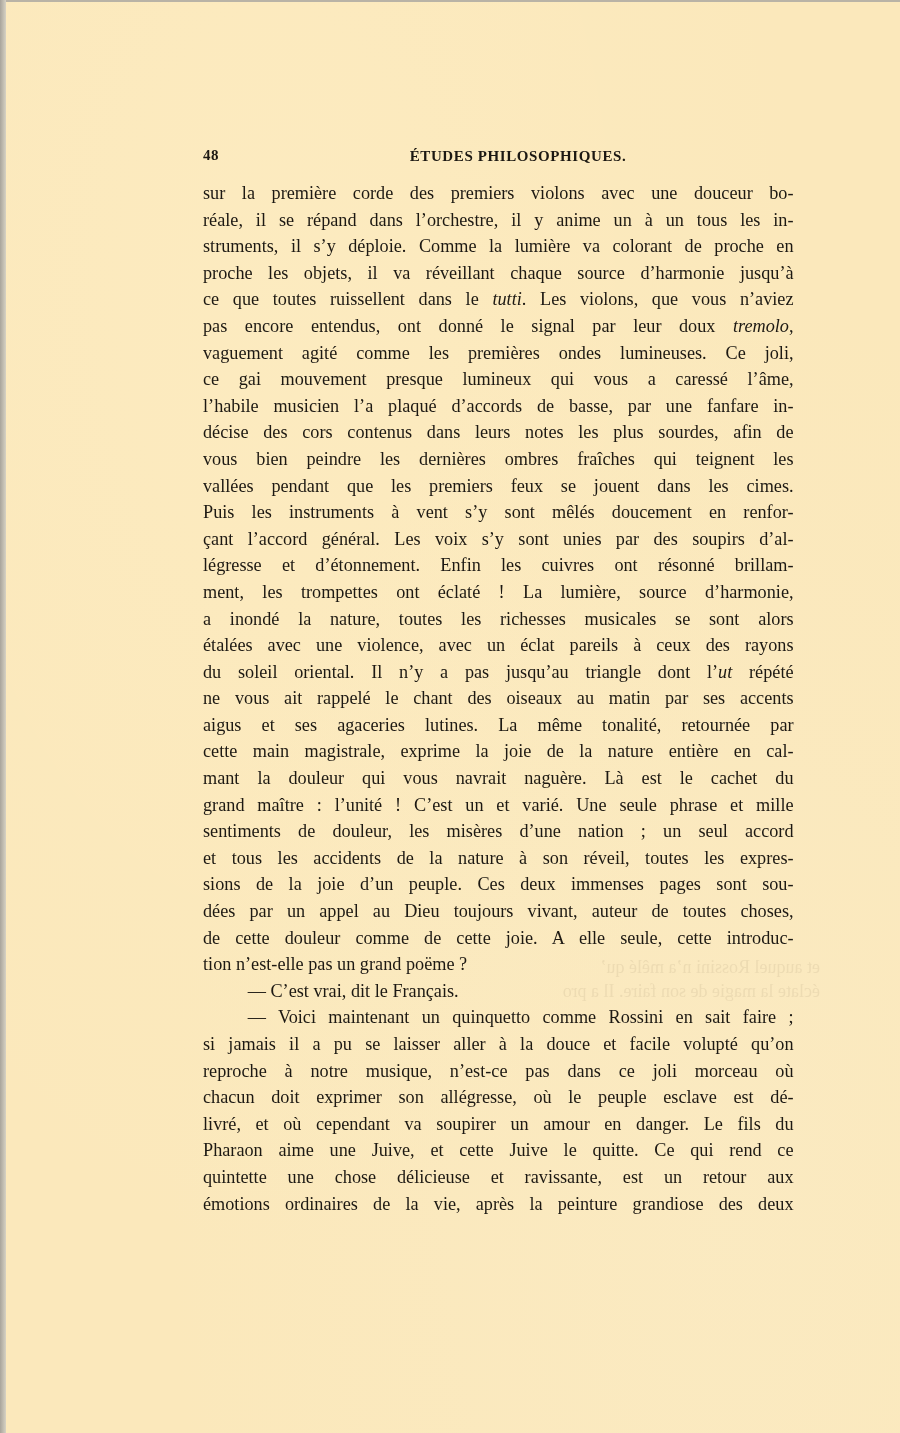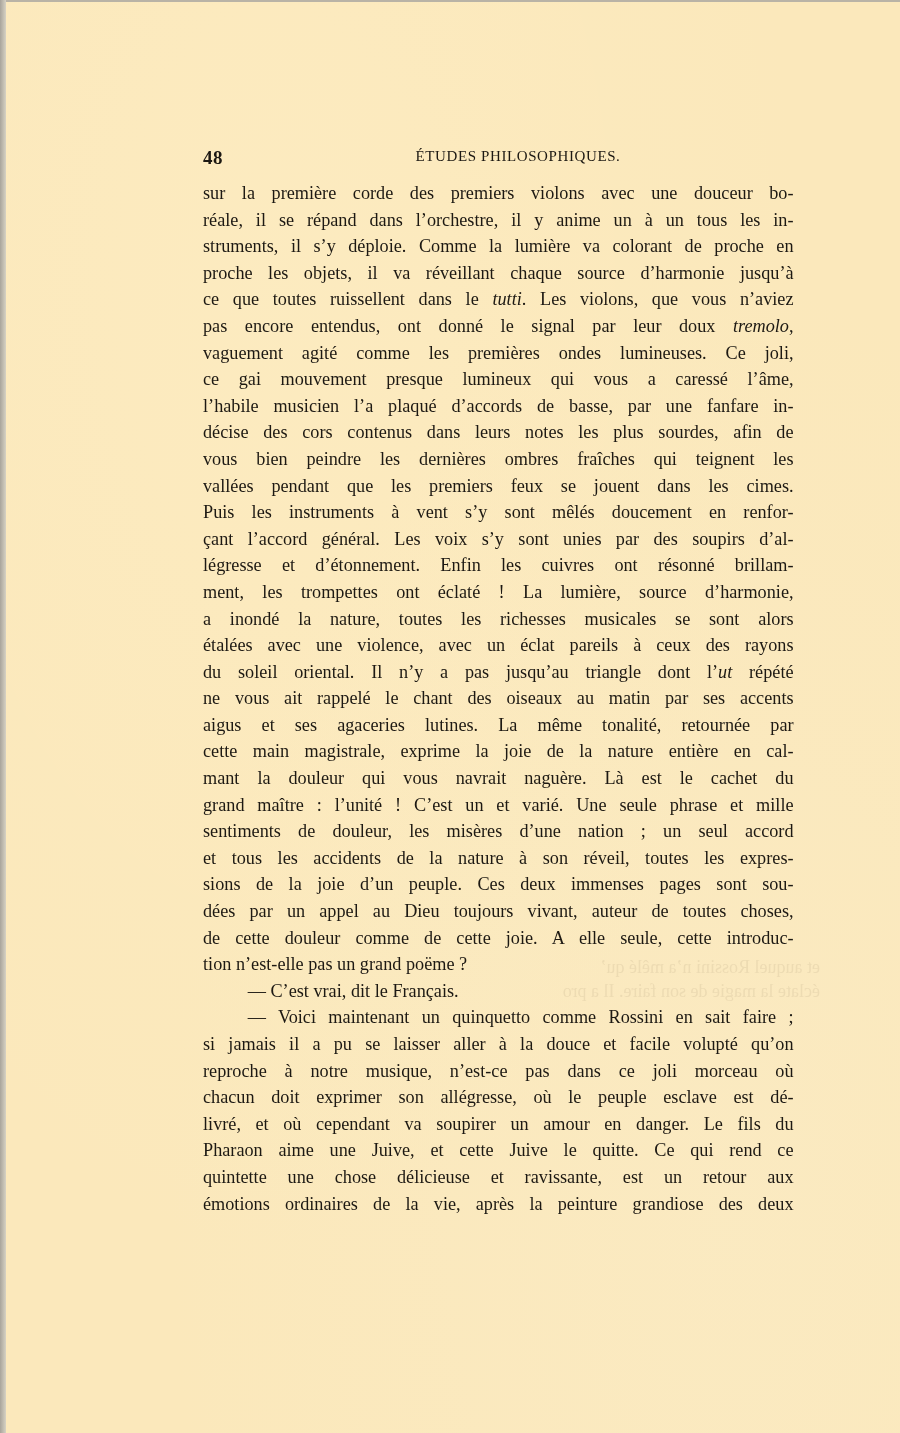--- a/index.html
+++ b/index.html
@@ -40,32 +40,32 @@
       top: 147px;
       width: 590px;
       height: 24px;
       font-family: "Liberation Serif", "DejaVu Serif", serif;
       color: #1c1812;
     }
     .page-number {
       position: absolute;
       left: 0;
       top: 0;
-      font-size: 19px;
+      font-size: 15px;
       font-weight: bold;
       letter-spacing: 0.5px;
     }
     .running-title {
       position: absolute;
       left: 0;
       right: 0;
       top: 1px;
       text-align: center;
       font-size: 15px;
-      font-weight: normal;
+      font-weight: bold;
       letter-spacing: 0.6px;
       padding-left: 40px;
     }
     .text-block {
       position: absolute;
       left: 203px;
       top: 180px;
       width: 591px;
       font-family: "Liberation Serif", "DejaVu Serif", serif;
       font-size: 19.6px;

